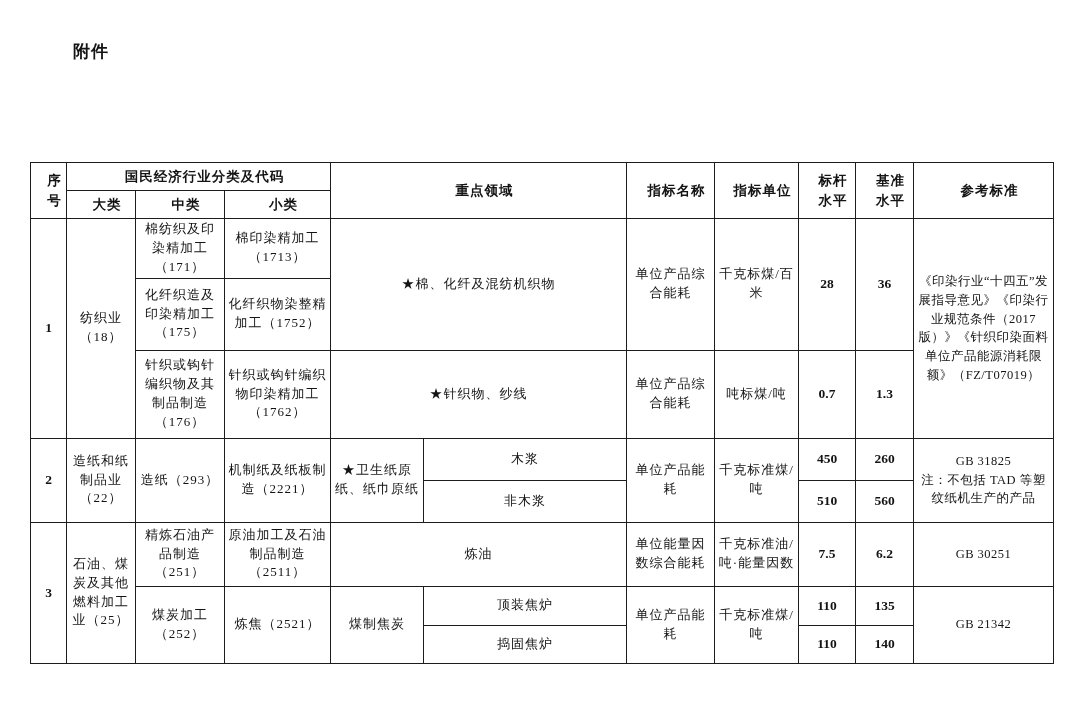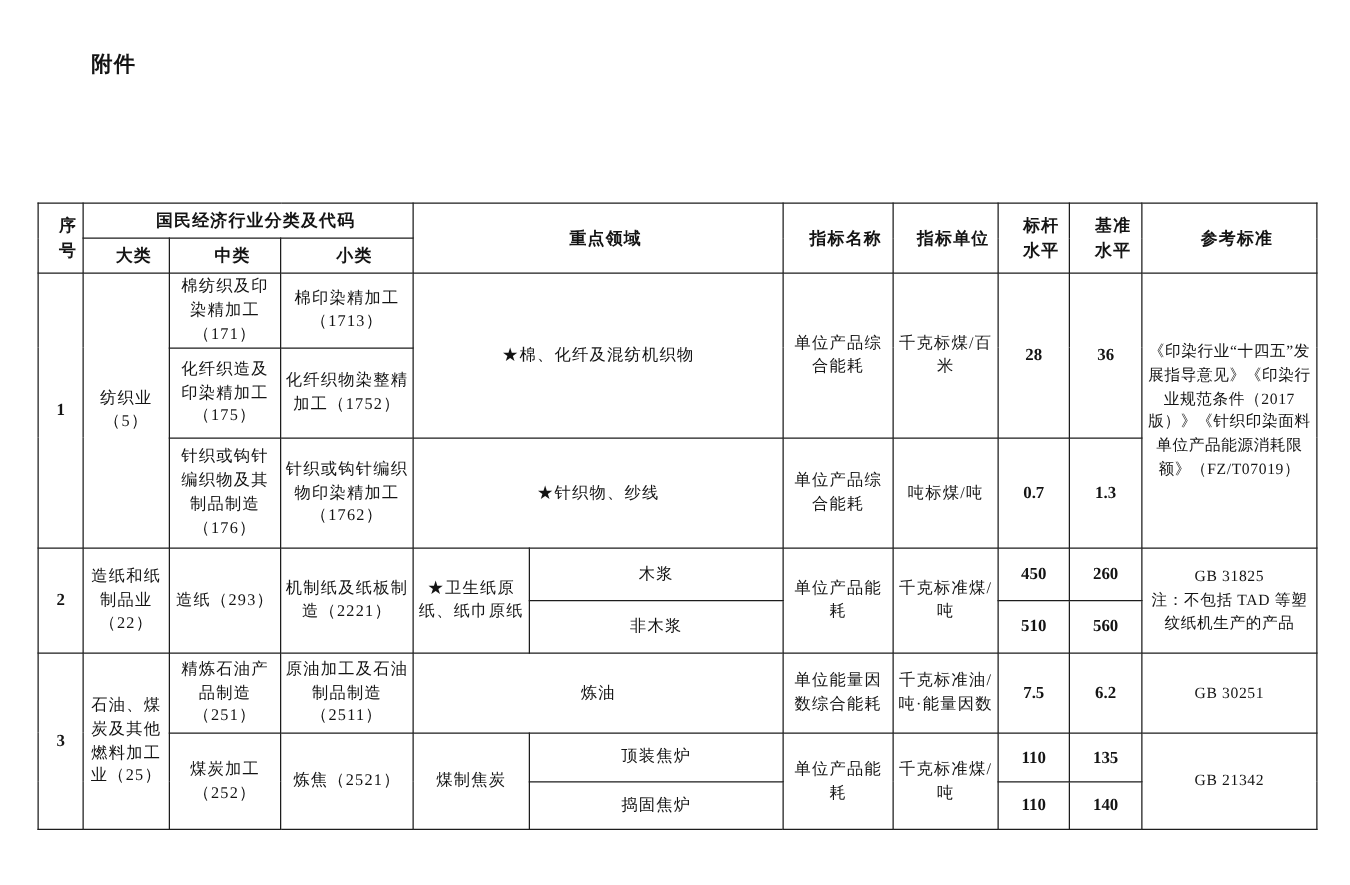--- a/index.html
+++ b/index.html
@@ -110,21 +110,21 @@
         <th>大类</th>
         <th>中类</th>
         <th>小类</th>
       </tr>
     </thead>
 
     <tbody>
 
       <tr style="height:57px">
         <td rowspan="3" class="num">1</td>
-        <td rowspan="3">纺织业（5）</td>
+        <td rowspan="3">纺织业（18）</td>
         <td>棉纺织及印染精加工（171）</td>
         <td>棉印染精加工（1713）</td>
         <td colspan="2" rowspan="2">★棉、化纤及混纺机织物</td>
         <td rowspan="2">单位产品综合能耗</td>
         <td rowspan="2">千克标煤/百米</td>
         <td rowspan="2" class="num">28</td>
         <td rowspan="2" class="num">36</td>
         <td rowspan="3" class="ref">《印染行业“十四五”发展指导意见》《印染行业规范条件（2017 版）》《针织印染面料单位产品能源消耗限额》（FZ/T07019）</td>
       </tr>
       <tr style="height:72px">

